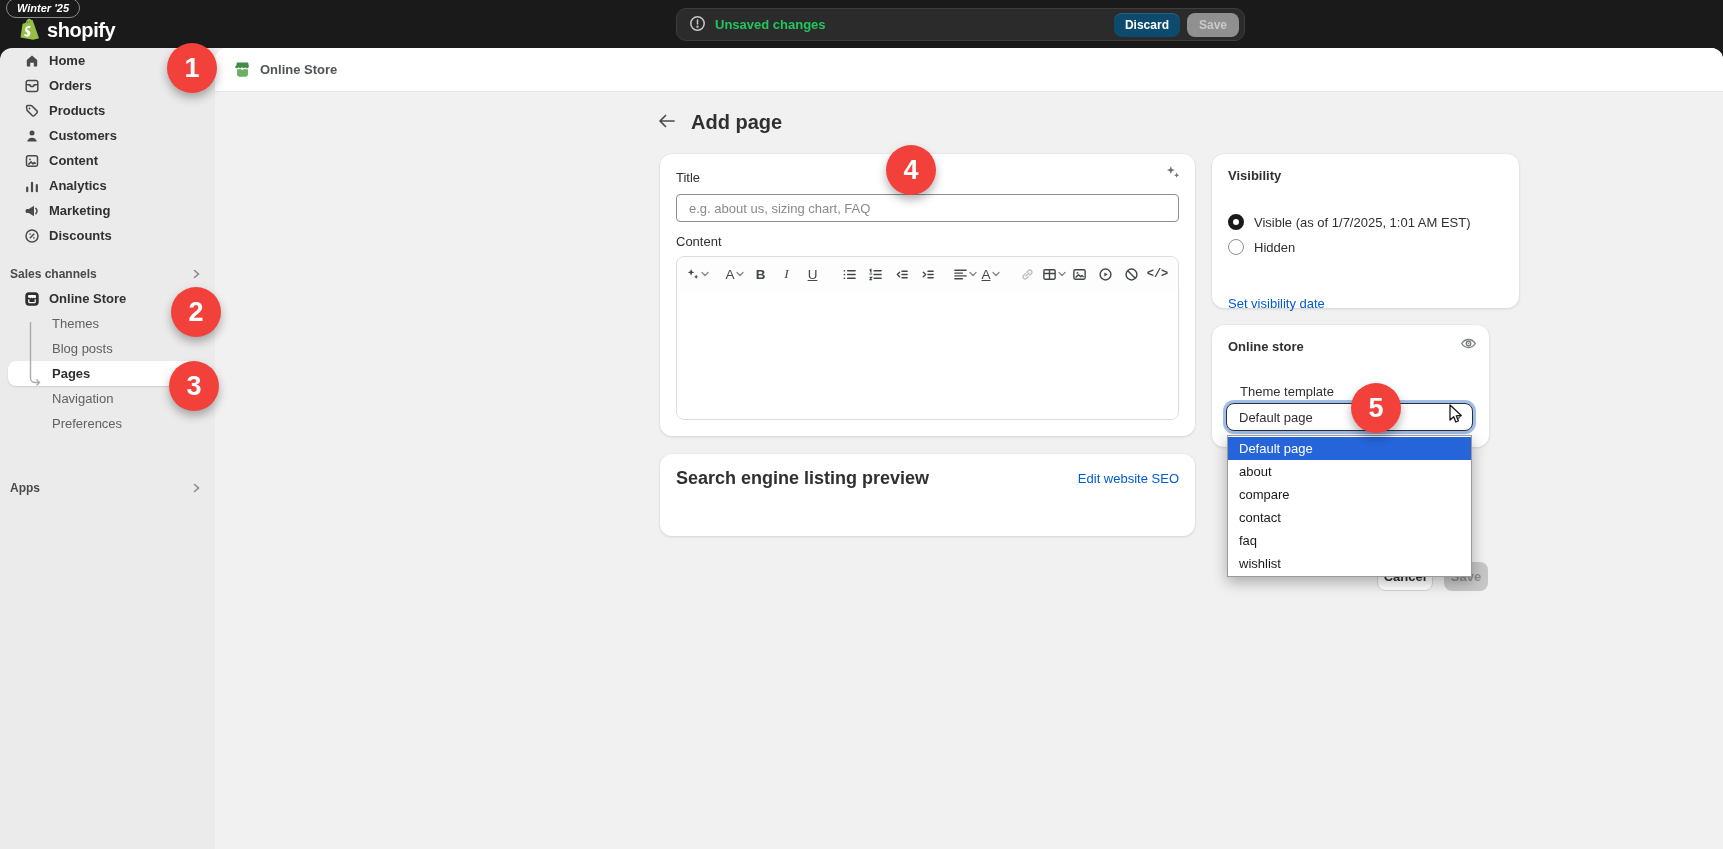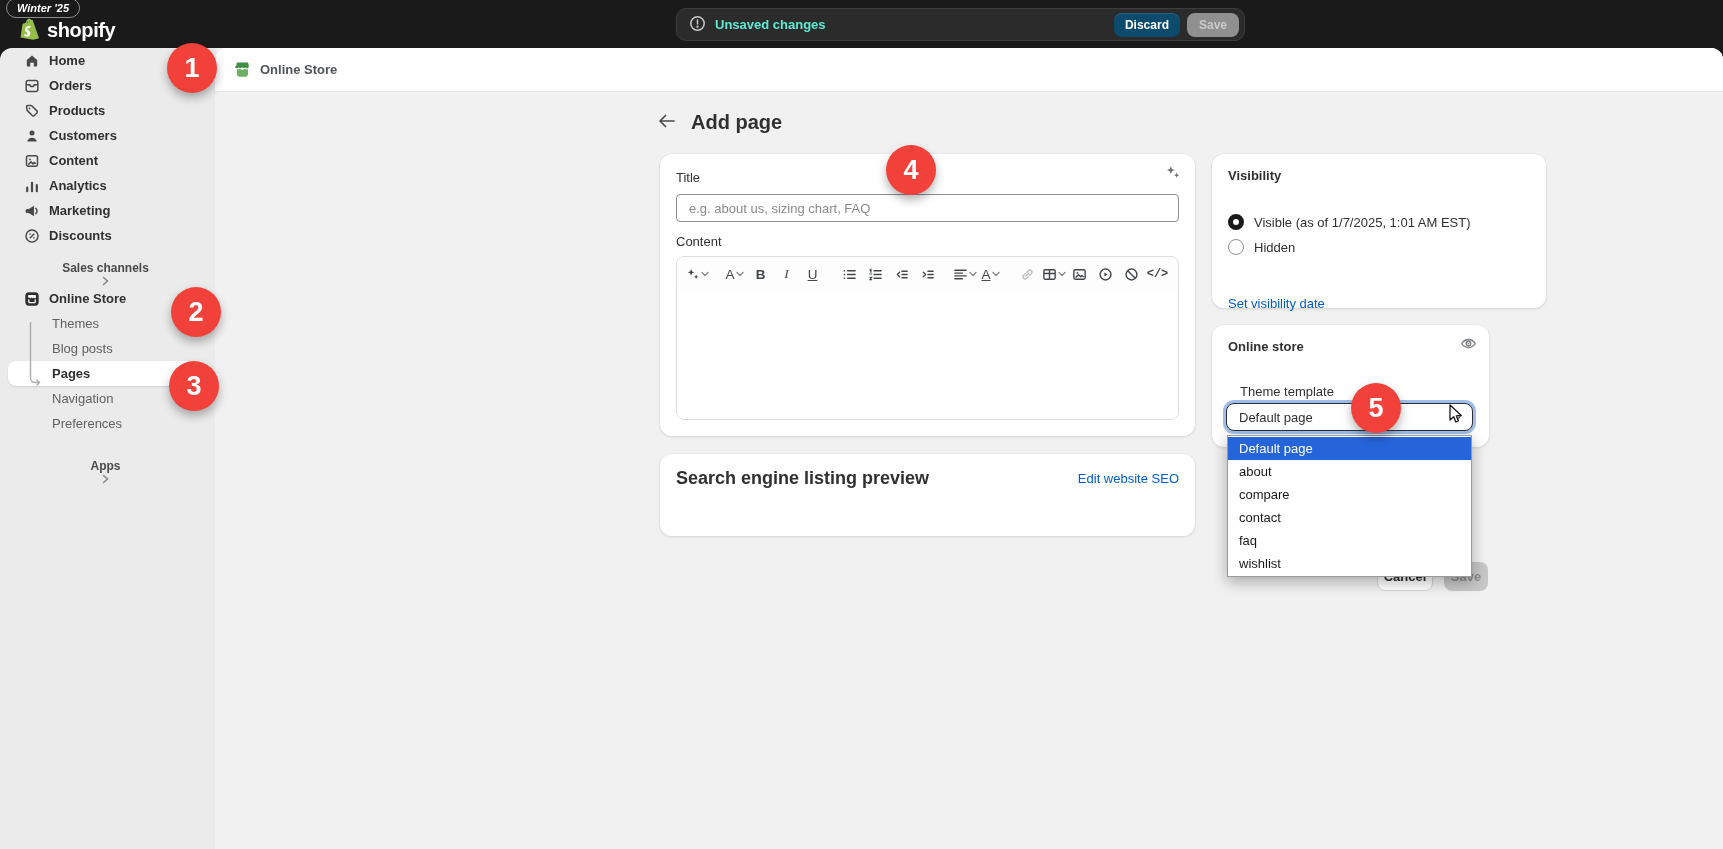--- a/index.html
+++ b/index.html
@@ -5,36 +5,36 @@
   * { margin:0; padding:0; box-sizing:border-box; }
   html,body { width:1723px; height:849px; overflow:hidden; }
   body { background:#1a1a1a; font-family:"Liberation Sans",sans-serif; font-size:13px; color:#303030; position:relative; }
 
   
   .topbar { position:absolute; top:0; left:0; width:100%; height:48px; background:#1a1a1a; }
   .brand { position:absolute; left:18px; top:0; height:60px; display:flex; align-items:center; gap:7px; }
   .brand-word { color:#fff; font-size:20px; font-weight:700; letter-spacing:-0.4px; }
   .version-badge { margin-left:6px; border:1px solid #8a8a8a; border-radius:11px; color:#fff; font-size:11px; font-style:italic; font-weight:700; padding:3px 10px; }
   .save-banner { position:absolute; left:676px; top:8px; width:569px; height:33px; background:#2b2b2b; border:1px solid #3d3d3d; border-radius:10px; display:flex; align-items:center; gap:9px; padding:0 5px 0 12px; }
-  .save-banner .txt { color:#5eead4; font-weight:700; font-size:13px; }
+  .save-banner .txt { color:#22c55e; font-weight:700; font-size:13px; }
   .banner-actions { margin-left:auto; display:flex; gap:7px; }
   .btn-discard { background:#0c4a6e; color:#fff; border:none; border-radius:8px; height:24px; padding:0 11px; font-size:12px; font-weight:700; box-shadow:inset 0 1px 0 rgba(255,255,255,.12); }
   .btn-save-dis { background:#909090; color:#c9c9c9; border:none; border-radius:8px; height:24px; padding:0 12px; font-size:12px; font-weight:700; }
 
   
   .workspace { position:absolute; top:48px; left:0; right:0; bottom:0; background:#ebebeb; border-radius:12px 12px 0 0; overflow:hidden; }
 
   
   .sidebar { position:absolute; top:0; left:0; bottom:0; width:215px; }
   .nav-item { display:flex; align-items:center; gap:9px; height:25px; margin:0 8px; padding:0 8px 0 16px; border-radius:8px; font-weight:700; color:#303030; cursor:pointer; }
   .nav-item svg { flex:none; }
   .nav-sub { padding-left:44px; font-weight:400; color:#616161; }
   .nav-sub.active { background:#fff; font-weight:700; color:#303030; box-shadow:0 1px 2px rgba(0,0,0,.12); }
-  .nav-header { display:flex; align-items:center; justify-content:space-between; height:25px; padding:0 14px 0 10px; font-size:12px; font-weight:700; color:#4a4a4a; cursor:pointer;flex-direction:column; }
-  .nav-header.apps { margin-top:23px;justify-content:space-between; }
+  .nav-header { display:flex; align-items:center; justify-content:space-between; height:25px; padding:0 14px 0 10px; font-size:12px; font-weight:700; color:#4a4a4a; cursor:pointer; }
+  .nav-header.apps { margin-top:39px;justify-content:space-between; }
   .nav-header.sales { margin-top:13px; }
   .connector { position:absolute; left:26px; top:274px; pointer-events:none; }
 
   
   .main { position:absolute; top:0; left:215px; right:0; bottom:0; background:#f1f1f1; }
   .crumb { height:44px; background:#fff; border-radius:12px 0 0 0; border-bottom:1px solid #e6e6e6; display:flex; align-items:center; gap:8px; padding-left:18px; color:#4f5459; font-weight:700; font-size:13px; }
 
   .page-head { position:absolute; left:438px; top:60px; display:flex; align-items:center; gap:10px; }
   .back-btn { width:28px; height:28px; border:none; background:transparent; border-radius:8px; font-size:18px; color:#4a4a4a; cursor:pointer; }
   .page-title { font-size:20px; font-weight:700; color:#303030; }
@@ -57,21 +57,21 @@
   .tb-sep { width:1px; height:20px; background:#e3e3e3; margin:0 5px; }
   .editor-body { height:129px; background:#fff; cursor:text; }
 
   .card-seo { left:445px; top:406px; width:535px; height:82px; padding:14px 16px; }
   .seo-head { display:flex; align-items:center; justify-content:space-between; }
   .seo-title { font-weight:700; font-size:18px; }
   .link-blue { color:#005bd3; text-decoration:none; font-size:13px; cursor:pointer; }
   .seo-desc { margin-top:15px; color:#303030; font-size:13px; }
 
   
-  .card-visibility { left:997px; top:106px; width:334px; height:154px; padding:14px 16px; }
+  .card-visibility { left:997px; top:106px; width:307px; height:154px; padding:14px 16px; }
   .vis-title { font-weight:700; }
   .radio-row { position:absolute; left:16px; display:flex; align-items:center; gap:10px; font-size:13px; cursor:pointer; }
   .radio-on { width:16px; height:16px; border-radius:50%; border:5px solid #1a1a1a; background:#fff; flex:none; }
   .radio-off { width:16px; height:16px; border-radius:50%; border:1.5px solid #8a9196; background:#fff; flex:none; }
   .vis-link { position:absolute; left:16px; top:142px; font-weight:400; }
 
   .card-store { left:997px; top:277px; width:277px; height:122px; padding:14px 16px; }
   .store-title { font-weight:700; }
   .eye-btn { position:absolute; right:12px; top:10px; background:none; border:none; color:#797d80; cursor:pointer; }
   .tpl-label { position:absolute; left:28px; top:59px; color:#303030; }

